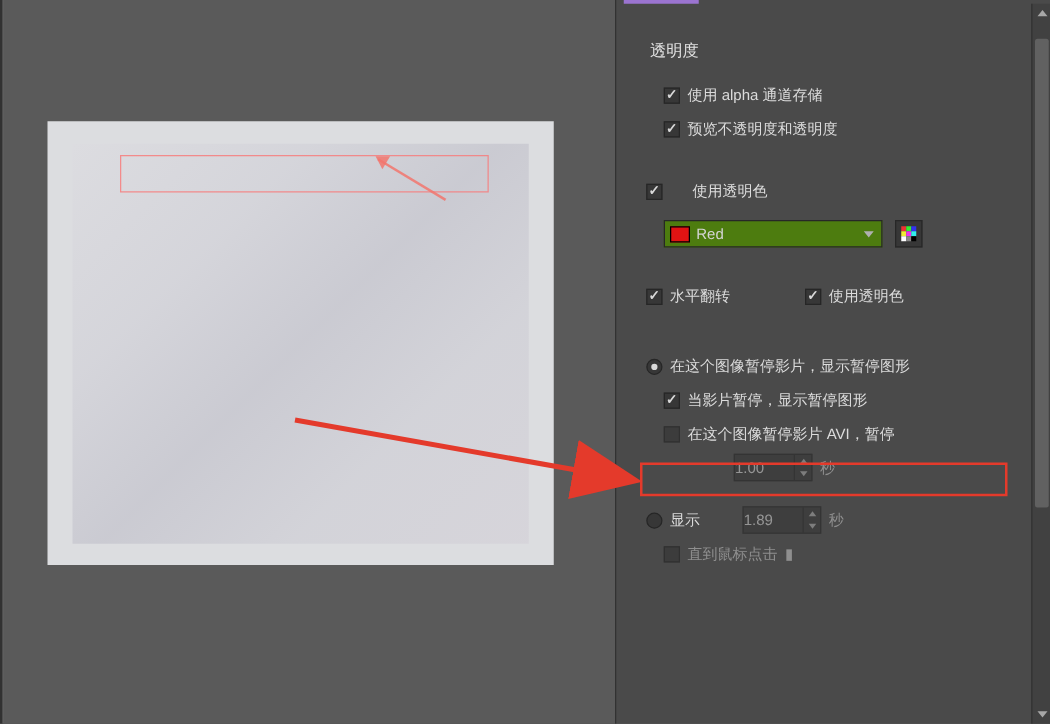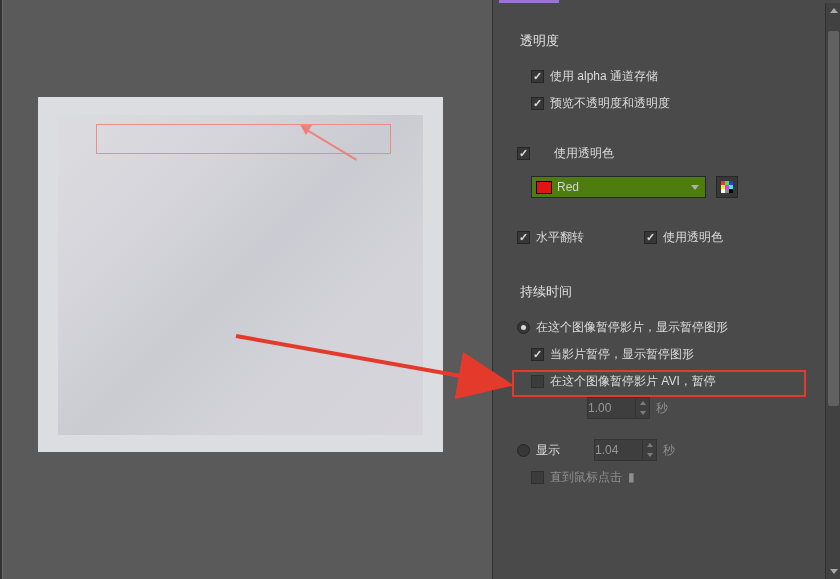--- a/index.html
+++ b/index.html
@@ -355,21 +355,20 @@
         <div class="row">
           <span class="chk checked"></span>
           <span class="lbl">使用透明色</span>
         </div>
       </div>
     </div>
 
     <div class="gap-l"></div>
 
     <div class="section">
-      <div class="section-title">持续时间</div>
       <div class="gap-s"></div>
 
       <div class="row" style="margin-left:-6px;">
         <span class="radio selected"></span>
         <span class="lbl">在这个图像暂停影片，显示暂停图形</span>
       </div>
 
       <div class="row indent1" style="position:relative;">
         <span class="chk checked"></span>
         <span class="lbl">当影片暂停，显示暂停图形</span>
@@ -394,21 +393,21 @@
         <span class="lbl dim">秒</span>
       </div>
 
       <div class="gap-m"></div>
 
       <div class="row" style="margin-left:-6px;">
         <span class="radio"></span>
         <span class="lbl">显示</span>
         <div style="width:22px"></div>
         <div class="spinner disabled">
-          <div class="val">1.04</div>
+          <div class="val">1.89</div>
           <div class="btns">
               <div class="u">
                 <span></span>
               </div>
               <div class="d">
                 <span></span>
               </div>
             </div>
         </div>
         <span class="lbl dim">秒</span>

